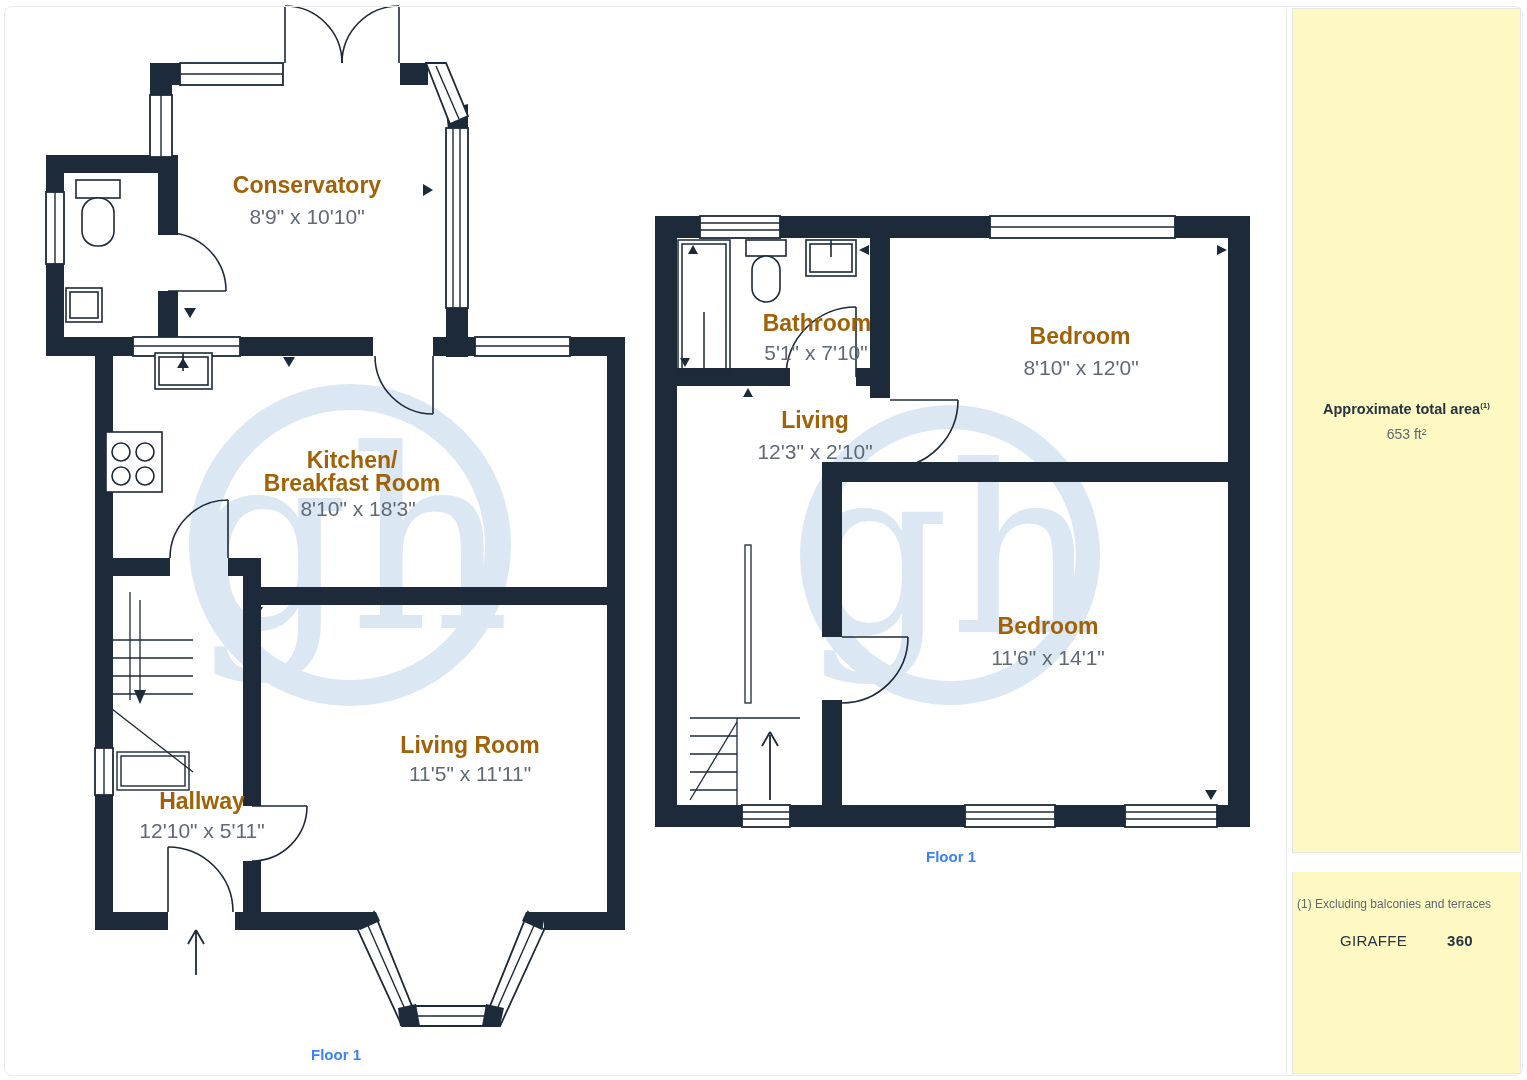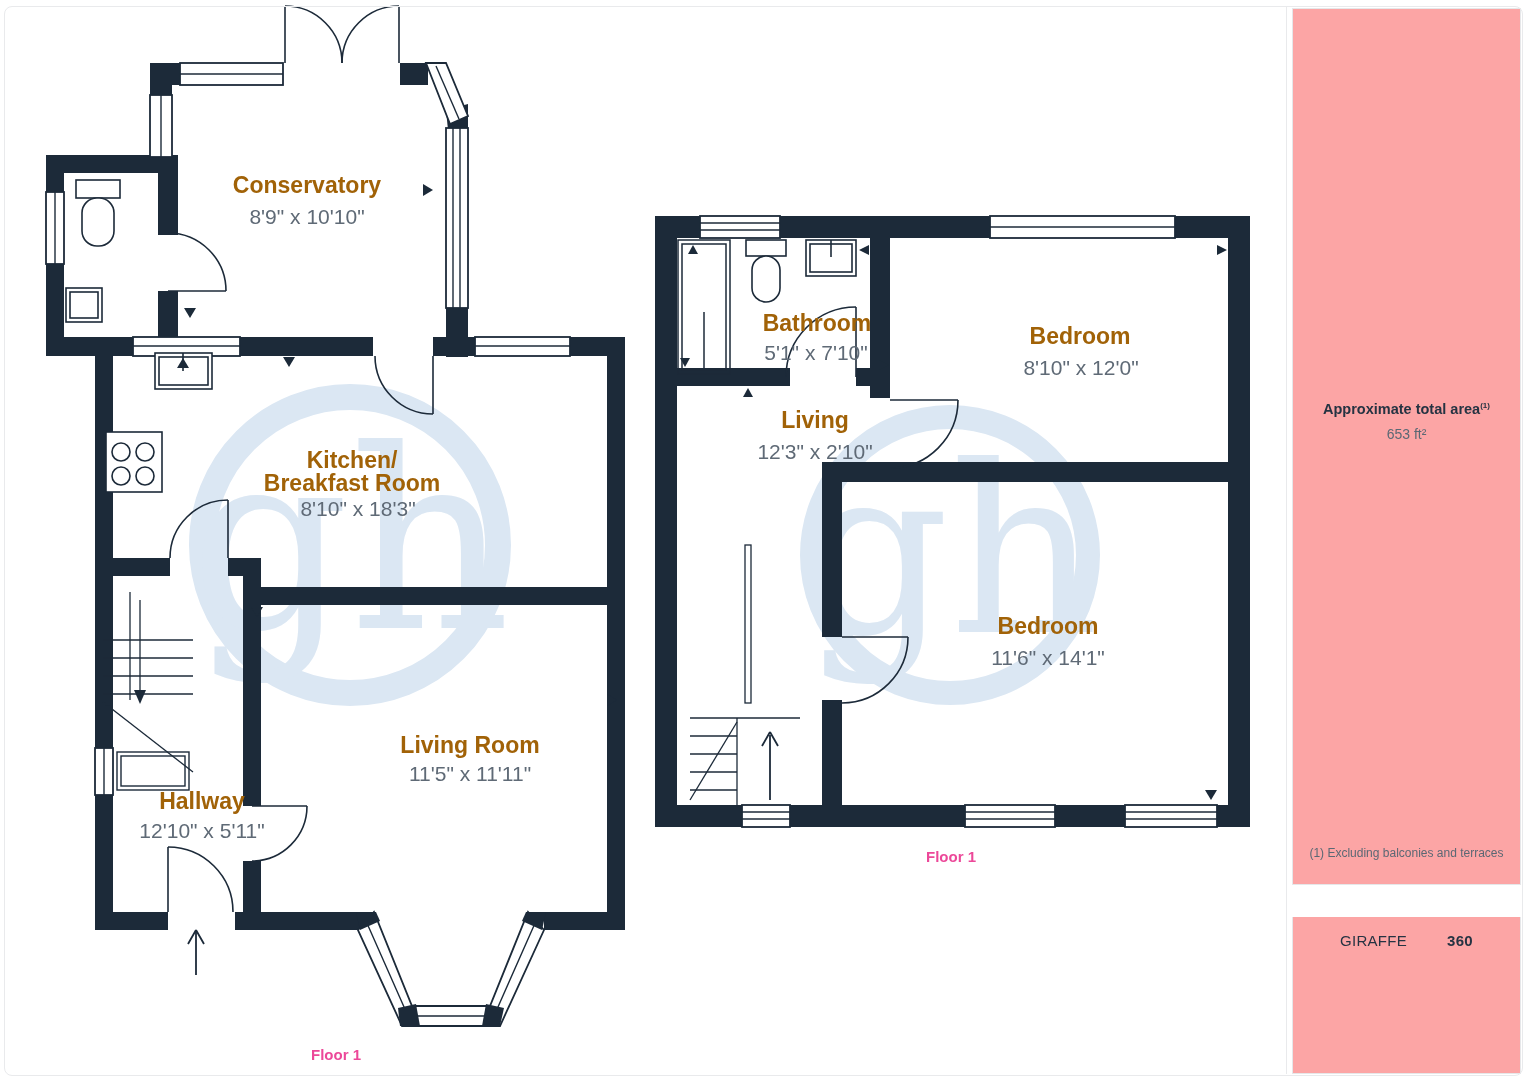--- a/index.html
+++ b/index.html
@@ -6,26 +6,26 @@
   body{width:1527px;height:1080px;position:relative;overflow:hidden;
        font-family:"Liberation Sans",sans-serif;}
   .page-border{position:absolute;left:4px;top:6px;right:4px;bottom:4px;
        border:1px solid #e9eaec;border-radius:8px;pointer-events:none;}
   svg.plan{position:absolute;left:0;top:0;}
   .room-name{position:absolute;transform:translateX(-50%);font-weight:bold;
        font-size:23px;color:#a16207;white-space:nowrap;text-align:center;line-height:23px;}
   .room-dims{position:absolute;transform:translateX(-50%);font-size:21px;
        color:#5f6a76;white-space:nowrap;}
   .floor-label{position:absolute;transform:translateX(-50%);font-weight:bold;
-       font-size:15px;color:#ec4899;white-space:nowrap;}
+       font-size:15px;color:#3b82f6;white-space:nowrap;}
   .v-divider{position:absolute;left:1286px;top:6px;height:1068px;width:1px;background:#e9eaec;}
   .side-box{position:absolute;left:1292px;width:229px;border:1px solid #e6e7e9;
-       background:#fca5a5;box-sizing:border-box;text-align:center;color:#5b6874;}
+       background:#fef9c3;box-sizing:border-box;text-align:center;color:#5b6874;}
   .box-area{top:8px;height:845px;}
-  .box-note{top:821px;height:64px;border-top:none;display:flex;align-items:center;justify-content:center;}
+  .box-note{top:872px;height:64px;border-top:none;display:flex;align-items:center;justify-content:flex-start;}
   .box-legal{top:917px;height:157px;border-top:none;}
   .area-title{margin-top:392px;font-size:14.5px;font-weight:bold;color:#253342;}
   .area-title sup{font-size:8px;}
   .area-value{margin-top:9px;font-size:14px;color:#5b6874;}
   .note-text{font-size:12px;padding:0 4px;}
   .legal-text{font-size:12.5px;line-height:1.55;padding:24px 14px 0 14px;}
   .brand{margin-top:15px;font-size:15px;color:#253342;letter-spacing:.3px;}
   .brand b{font-weight:bold;margin-left:40px;}
 </style>
 </head>

